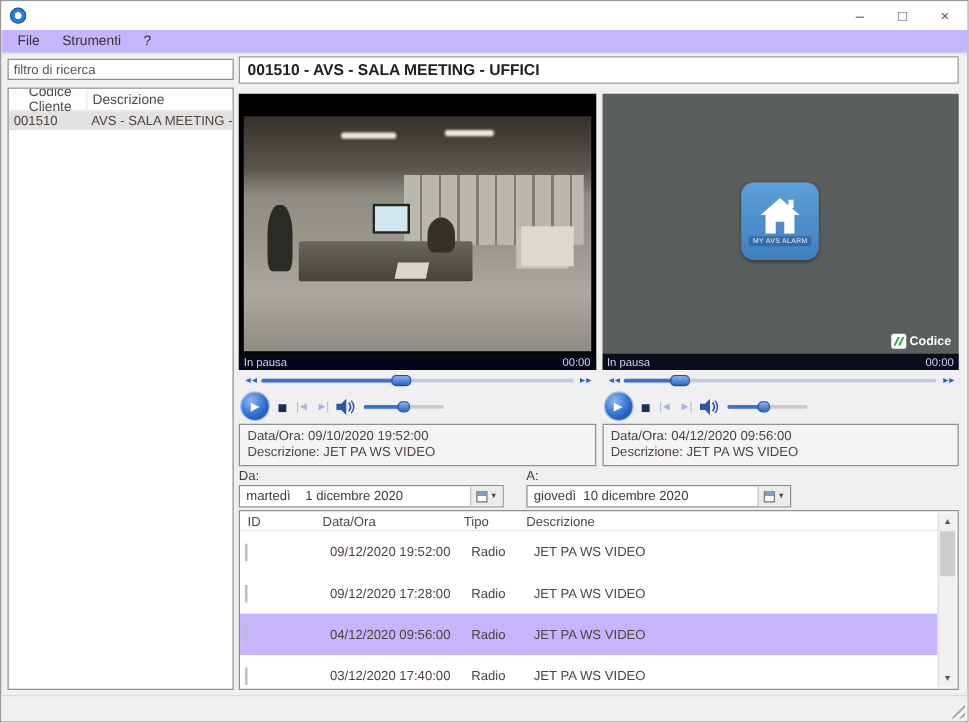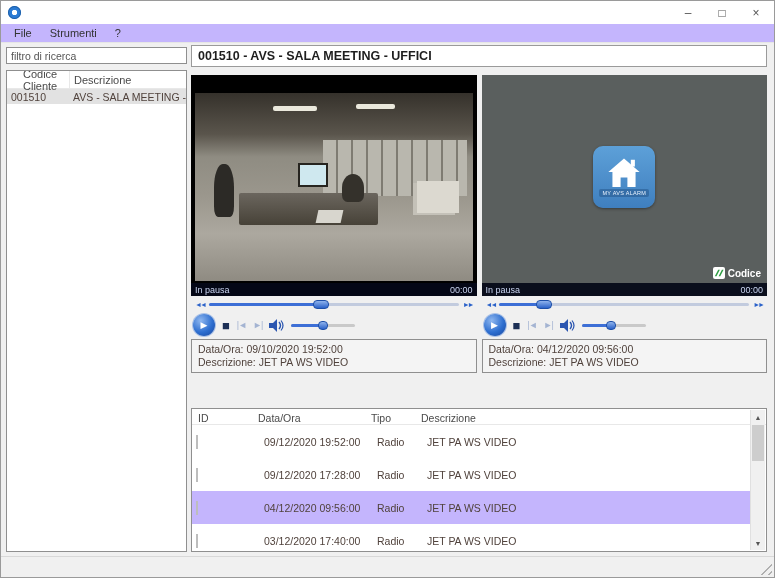--- a/index.html
+++ b/index.html
@@ -291,20 +291,42 @@
             </div>
           </div>
         </div>
         <div class="info-box">
           <div>Data/Ora: 04/12/2020 09:56:00</div>
           <div>Descrizione: JET PA WS VIDEO</div>
         </div>
       </div>
     </div>
 
+    <div class="date-row">
+      <div class="date-group dg-da">
+        <div class="date-label">Da:</div>
+        <div class="combo">
+          <span class="combo-value">martedì    1 dicembre 2020</span>
+          <span class="combo-btn">
+            <span class="cal-icon"></span>
+            <span class="combo-caret">▼</span>
+          </span>
+        </div>
+      </div>
+      <div class="date-group dg-a">
+        <div class="date-label">A:</div>
+        <div class="combo">
+          <span class="combo-value">giovedì  10 dicembre 2020</span>
+          <span class="combo-btn">
+            <span class="cal-icon"></span>
+            <span class="combo-caret">▼</span>
+          </span>
+        </div>
+      </div>
+    </div>
 
     <div class="events-table">
       <div class="et-header">
         <span class="col1">ID</span>
         <span class="col2">Data/Ora</span>
         <span class="col3">Tipo</span>
         <span class="col4">Descrizione</span>
       </div>
       <div class="et-row">
         <span class="col1"><span class="thumb-img th-day"></span></span>

